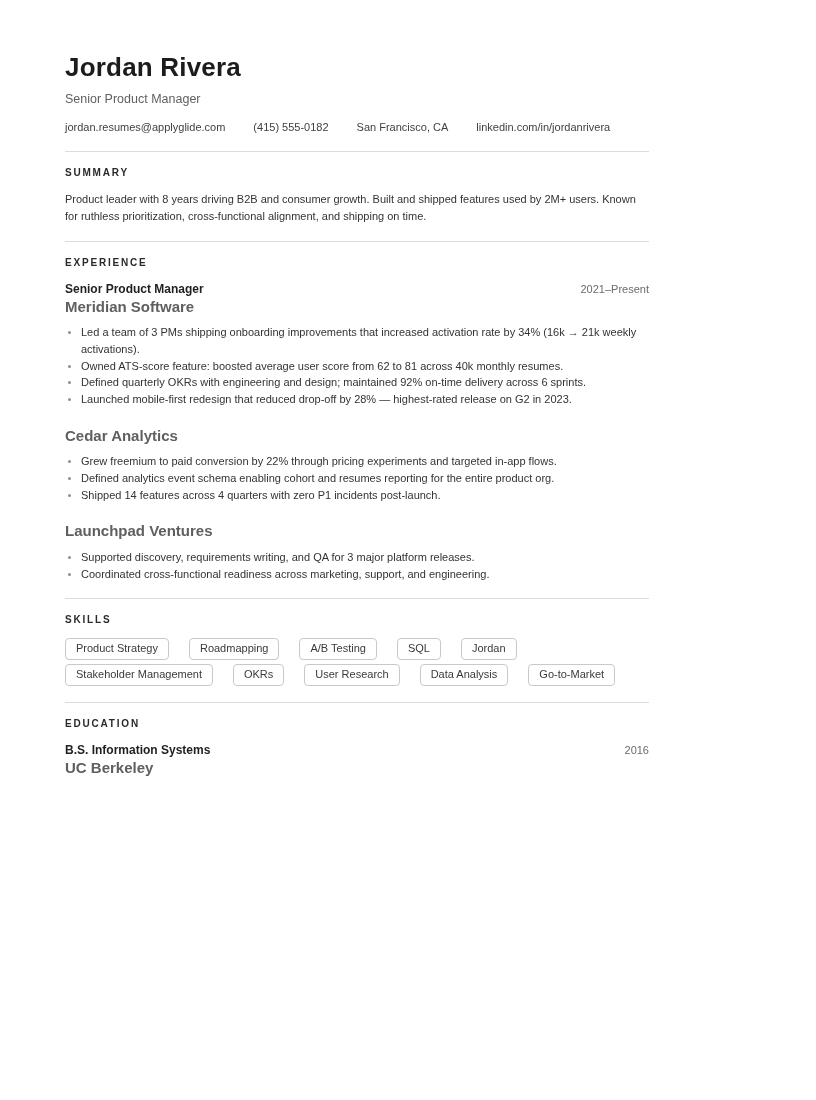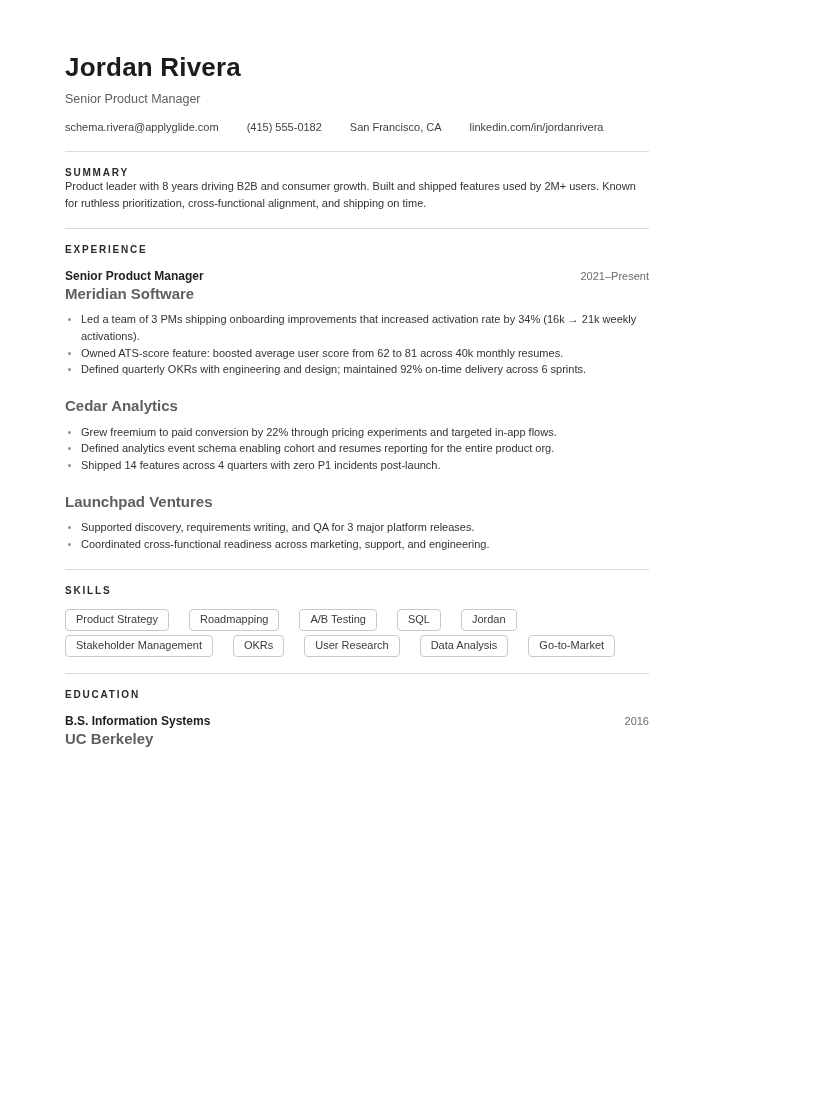--- a/index.html
+++ b/index.html
@@ -49,20 +49,21 @@
     margin-top: 16px;
     padding-top: 15px;
   }
   .section-label {
     font-size: 10px;
     font-weight: 700;
     letter-spacing: 1.8px;
     color: #2a2a2a;
   }
   .summary-text {
+    margin-top: 13px;
     font-size: 11px;
     line-height: 17px;
     color: #333333;
     max-width: 686px;
   }
 
   
   .job { margin-top: 14px; }
   .job + .job { margin-top: 18px; }
   .job-header {
@@ -134,21 +135,21 @@
 </style>
 </head>
 <body>
 
 <div class="page">
 
   <div>
     <h1 class="name">Jordan Rivera</h1>
     <div class="subtitle">Senior Product Manager</div>
     <div class="contact-row">
-        <span>schema.rivera@applyglide.com</span>
+        <span>jordan.resumes@applyglide.com</span>
         <span>(415) 555-0182</span>
         <span>San Francisco, CA</span>
         <span>linkedin.com/in/jordanrivera</span>
       </div>
   </div>
 
   <div class="section">
     <div class="section-label">SUMMARY</div>
     <p class="summary-text">Product leader with 8 years driving B2B and consumer growth. Built and shipped features used by 2M+ users. Known for ruthless prioritization, cross-functional alignment, and shipping on time.</p>
   </div>
@@ -159,20 +160,21 @@
   <div class="job">
     <div class="job-header">
       <span class="job-title">Senior Product Manager</span>
       <span class="job-dates">2021–Present</span>
     </div>
     <div class="job-company">Meridian Software</div>
     <ul class="bullets">
             <li>Led a team of 3 PMs shipping onboarding improvements that increased activation rate by 34% (16k → 21k weekly activations).</li>
             <li>Owned ATS-score feature: boosted average user score from 62 to 81 across 40k monthly resumes.</li>
             <li>Defined quarterly OKRs with engineering and design; maintained 92% on-time delivery across 6 sprints.</li>
+            <li>Launched mobile-first redesign that reduced drop-off by 28% — highest-rated release on G2 in 2023.</li>
           </ul>
   </div>
 
   <div class="job">
     <div class="job-company">Cedar Analytics</div>
     <ul class="bullets">
             <li>Grew freemium to paid conversion by 22% through pricing experiments and targeted in-app flows.</li>
             <li>Defined analytics event schema enabling cohort and resumes reporting for the entire product org.</li>
             <li>Shipped 14 features across 4 quarters with zero P1 incidents post-launch.</li>
           </ul>

